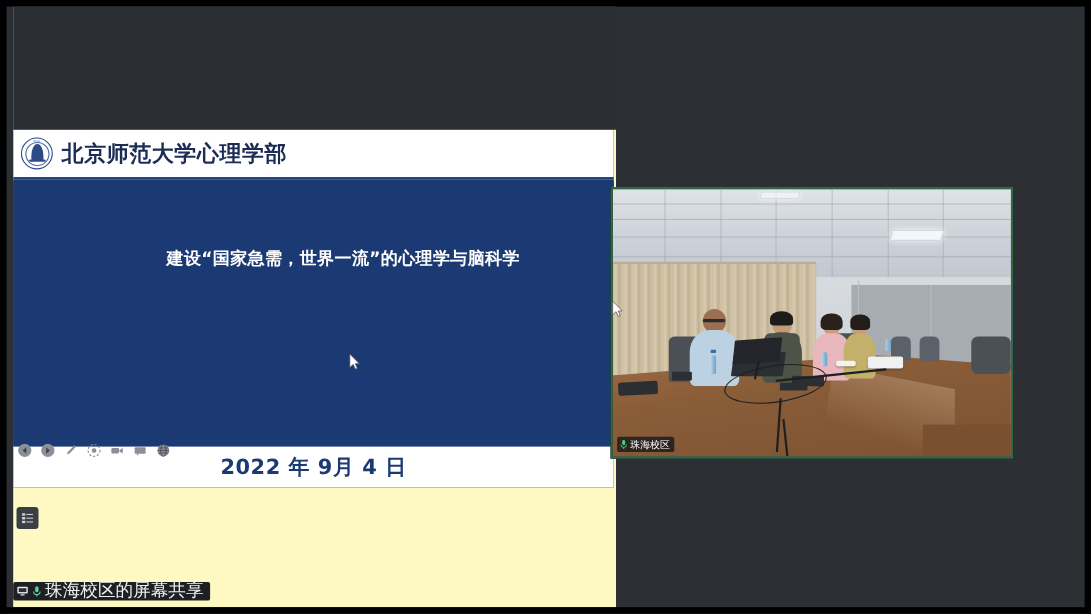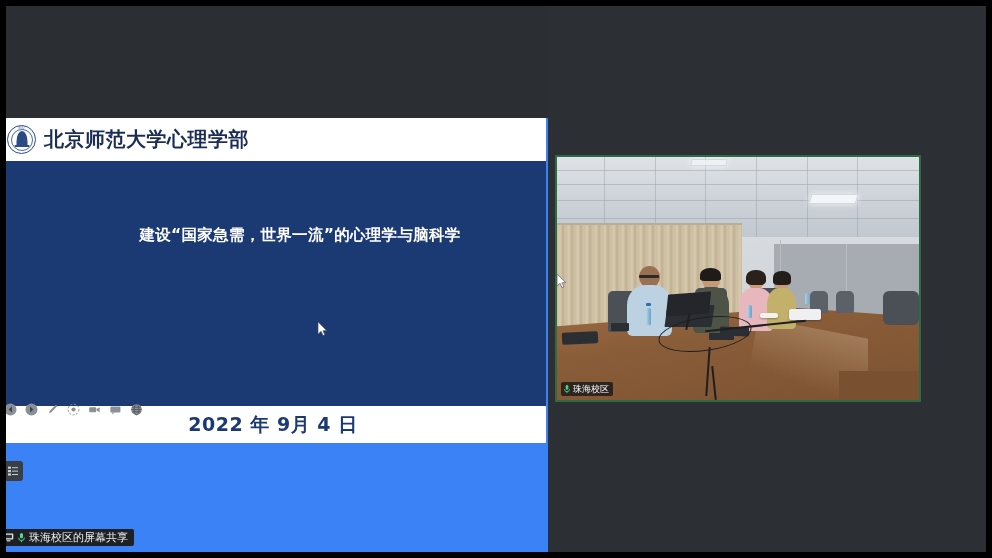--- a/index.html
+++ b/index.html
@@ -20,22 +20,22 @@
     z-index:40;
   }
   #letterbox-top { top:0; height:6px; }
   #letterbox-bottom { bottom:0; height:6px; }
   .side-black { position:absolute; top:0; height:558px; width:6px; background:#000; z-index:40; }
   #side-left { left:0; }
   #side-right { right:0; }
 
   
   #shared-screen-region {
-    position:absolute; left:0; top:6px; width:548px; height:546px;
-    background:#3b82f6;
+    position:absolute; left:12px; top:6px; width:548px; height:546px;
+    background:#fef9c3;
   }
   #shared-screen-region .topbar-dark {
     position:absolute; left:0; top:0; width:548px; height:112px; background:#2b2e33;
   }
 
   
   #presentation-slide {
     position:absolute; left:0; top:112px; width:546px; height:325px;
     background:#1b3a73;
     overflow:hidden;
@@ -132,27 +132,27 @@
   
   #share-status-bar {
     position:absolute; left:0; bottom:6px;
     height:17px; padding:0 6px 0 3px;
     background:#1d2025; border-radius:2px;
     display:flex; align-items:center; gap:3px;
     z-index:30;
   }
   #share-status-bar .si { color:#e8e8e8; display:flex; align-items:center; }
   #share-status-label {
-    color:#f0f0f0; font-size:11px; white-space:nowrap;
+    color:#f0f0f0; font-size:16px; white-space:nowrap;
     font-family:"DejaVu Sans","Liberation Sans",sans-serif;
   }
 
   
   #video-panel {
-    position:absolute; left:555px; top:155px; width:366px; height:247px;
+    position:absolute; left:555px; top:170px; width:366px; height:247px;
     border:2px solid #2e6b45;
     background:#000;
     overflow:hidden;
   }
   #video-feed { position:absolute; inset:0; overflow:hidden; background:#c9cdd2; }
 
   
   .ceiling {
     position:absolute; left:0; top:0; width:100%; height:33%;
     background:linear-gradient(180deg,#dfe3e7 0%,#ccd2d8 55%,#c2c8cf 100%);

